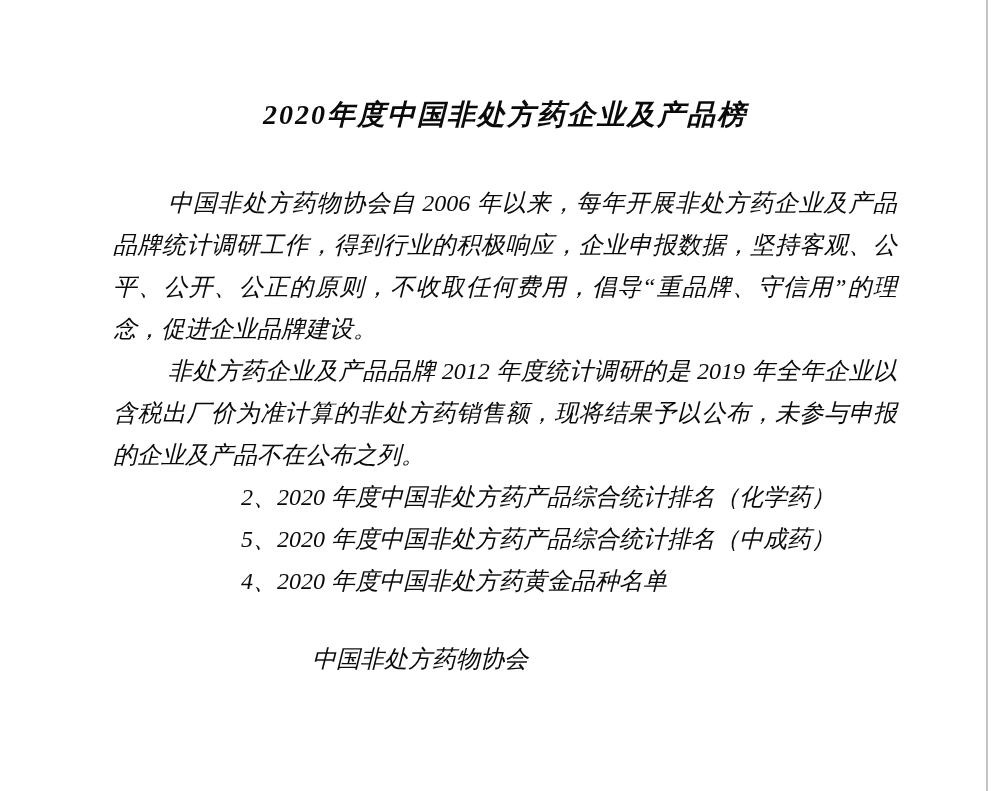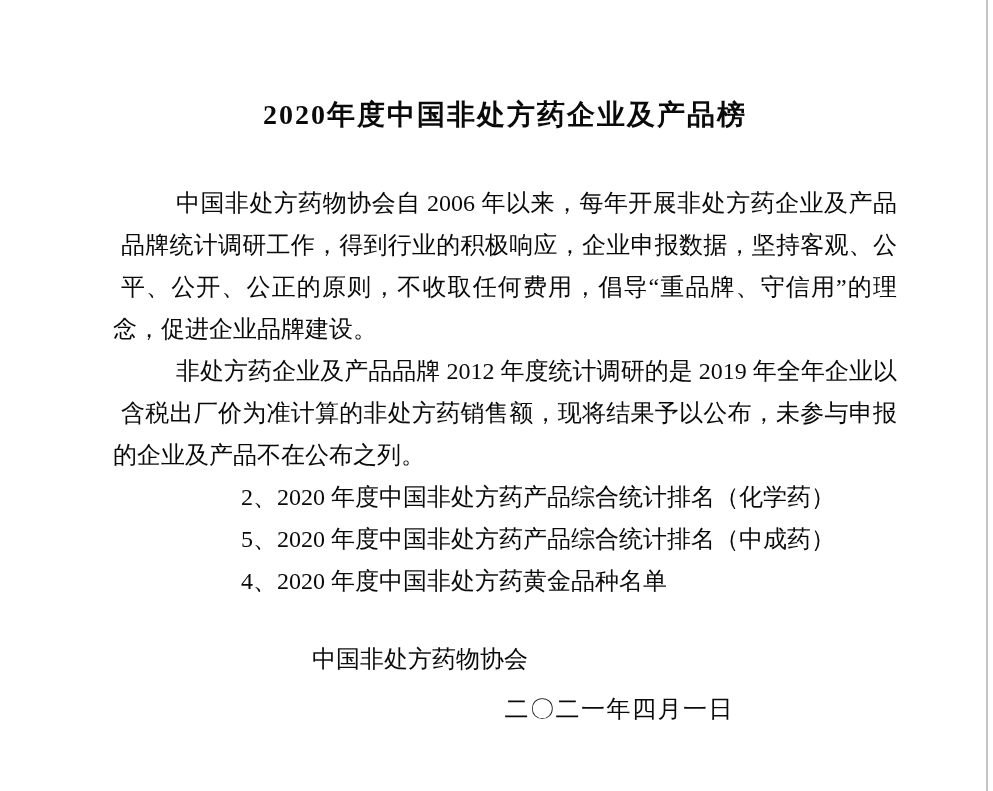--- a/index.html
+++ b/index.html
@@ -1,15 +1,15 @@
 <!DOCTYPE html>
 <html><head>
 <meta charset="utf-8">
 <style>
-  * { margin: 0; padding: 0; box-sizing: border-box; }
+  * { margin: 0; padding: 0; box-sizing: border-box; font-style: italic; }
   html, body { background: #ffffff; }
   .page {
     position: relative;
     width: 993px;
     height: 791px;
     background: #ffffff;
     overflow: hidden;
     font-family: "Liberation Serif", "DejaVu Serif", serif;
     color: #0a0a0a;
     padding-top: 96px;
@@ -43,21 +43,20 @@
     height: 42px;
     white-space: nowrap;
     overflow: visible;
   }
   
   .jl {
     white-space: normal;
     text-align: justify;
     text-align-last: justify;
     text-justify: inter-character;
-    margin-left: 8px;
   }
   .indent { padding-left: 55px; }
   .att-first { padding-left: 55px; display: flex; }
   .att-sub { padding-left: 128px; }
   .sig-block { margin-top: 36px; }
   .sig-line {
     height: 42px;
     text-align: center;
     padding-right: 170px;
     white-space: nowrap;
@@ -87,19 +86,18 @@
     <div class="line jl indent">非处方药企业及产品品牌 2012 年度统计调研的是 2019 年全年企业以</div>
     <div class="line jl">含税出厂价为准计算的非处方药销售额，现将结果予以公布，未参与申报</div>
     <div class="line">的企业及产品不在公布之列。</div>
 
     <div class="line att-sub">2、2020 年度中国非处方药产品综合统计排名（化学药）</div>
     <div class="line att-sub">5、2020 年度中国非处方药产品综合统计排名（中成药）</div>
     <div class="line att-sub">4、2020 年度中国非处方药黄金品种名单</div>
 
     <div class="sig-block">
       <div class="sig-line">中国非处方药物协会</div>
-      <div class="date-line">二〇二一年四月一日</div>
     </div>
 
   </div>
 
   <div class="page-edge-right"></div>
 </div>
 
 </body></html>

